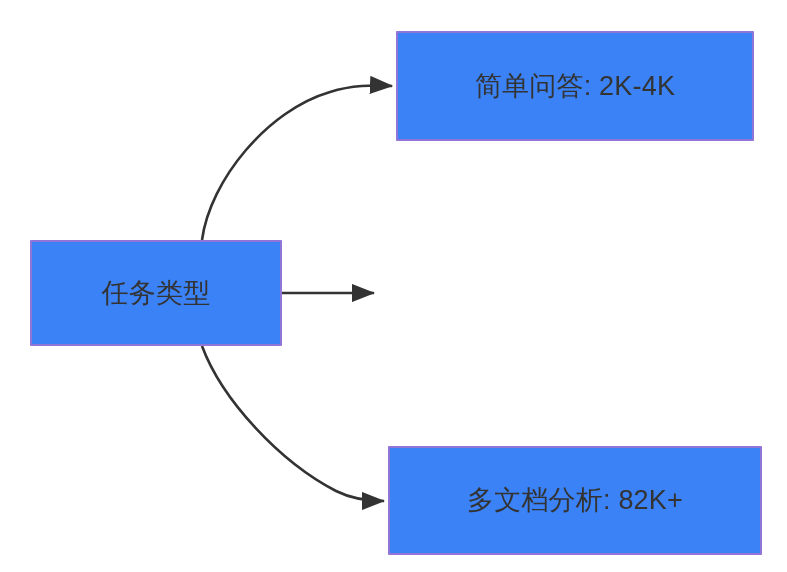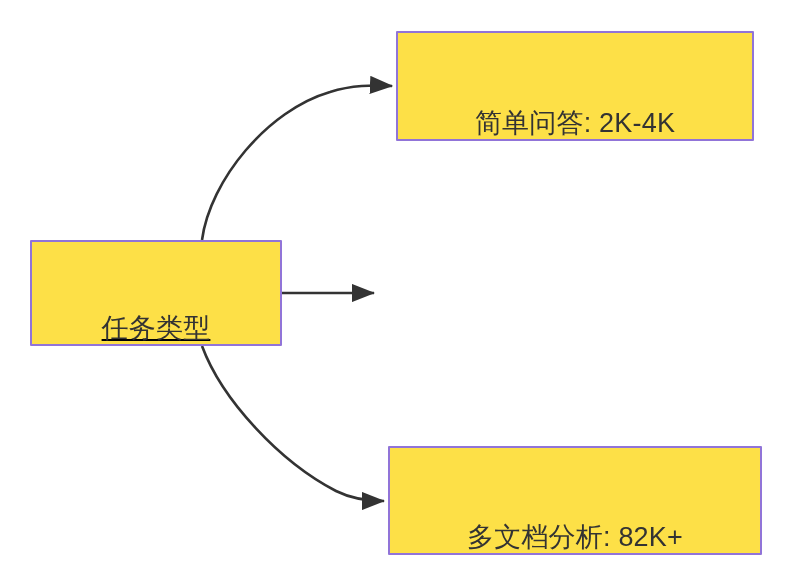--- a/index.html
+++ b/index.html
@@ -30,44 +30,43 @@
     top: 0;
     width: 787px;
     height: 572px;
     pointer-events: none;
   }
 
   .node {
     position: absolute;
     box-sizing: border-box;
     display: flex;
-    align-items: flex-end;
+    align-items: center;
     justify-content: center;
-    background: #fde047;
+    background: #3b82f6;
     border: 2px solid #9174D8;
     border-radius: 1px;
   }
 
   .node-label {
     color: #333333;
     font-size: 27px;
     line-height: 1.2;
     letter-spacing: 0.2px;
     white-space: nowrap;
     text-align: center;
     font-weight: 400;
   }
 
   
   #node-root {
     left: 30px;
     top: 240px;
     width: 252px;
     height: 106px;
-    text-decoration: underline;
   }
   #node-simple-qa {
     left: 396px;
     top: 31px;
     width: 358px;
     height: 110px;
   }
   #node-doc-summary {
     left: 378px;
     top: 240px;

